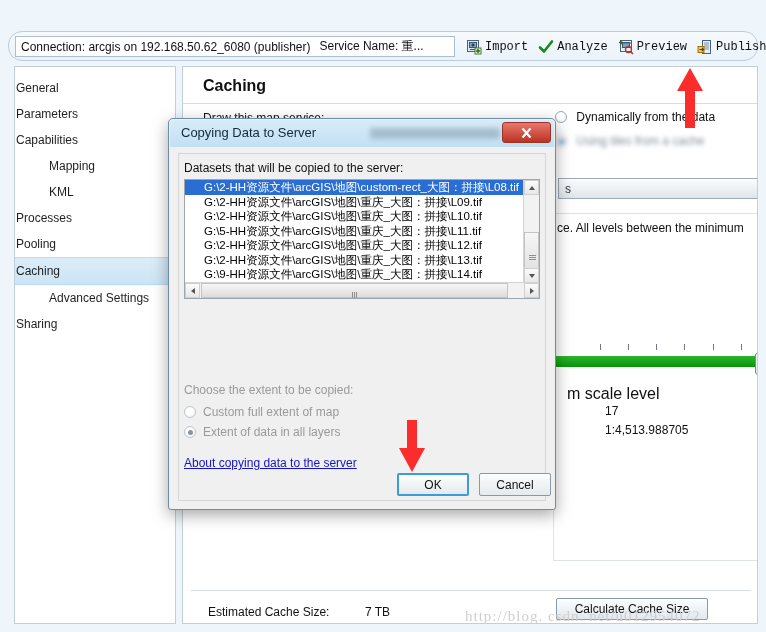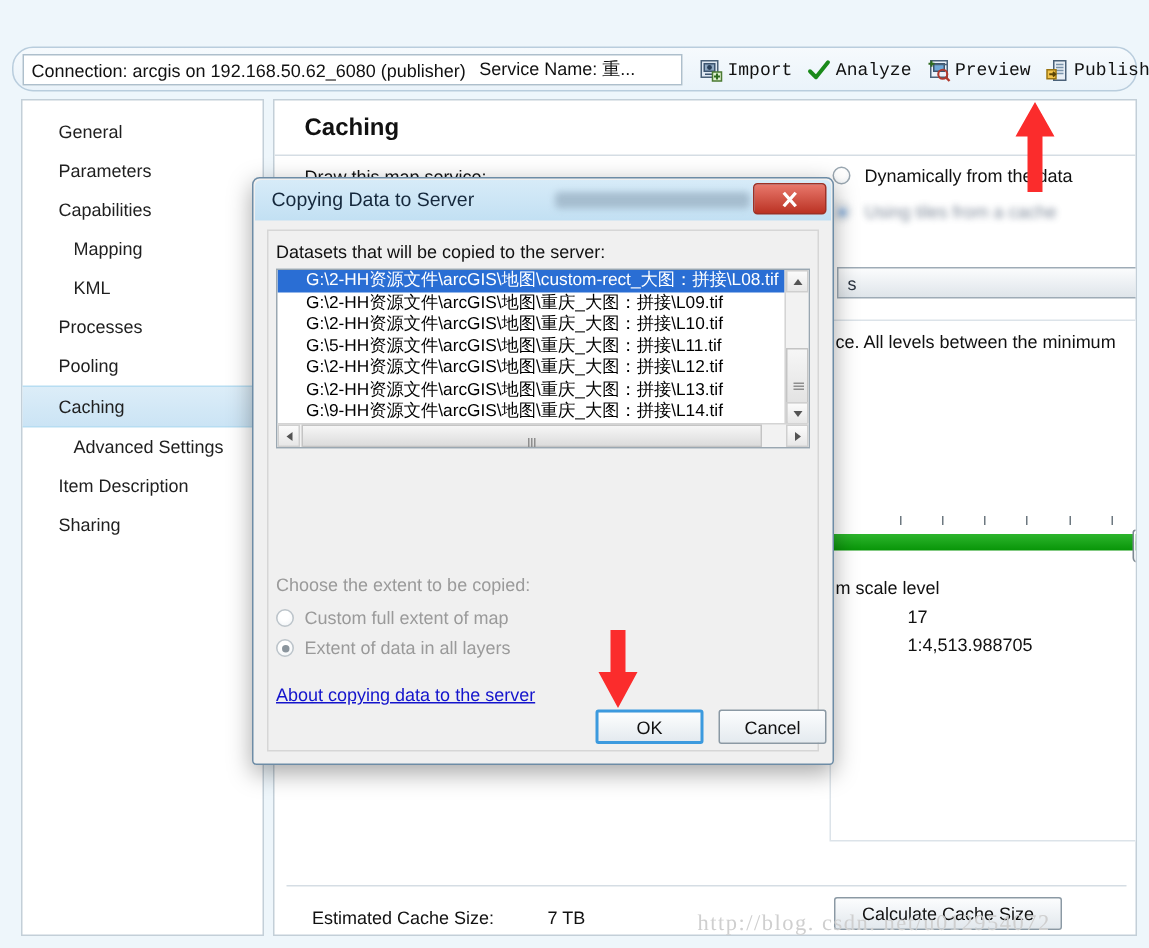--- a/index.html
+++ b/index.html
@@ -77,21 +77,21 @@
 
   
   .left-pane {
     position: absolute; left: 14px; top: 66px; width: 162px; height: 558px;
     background: #ffffff;
     border: 1px solid #c3cfd8;
     box-sizing: border-box;
   }
   .nav-item {
     height: 26px; display: flex; align-items: center;
-    padding-left: 24px; font-size: 12px; color: #1f1f1f;
+    padding-left: 1px; font-size: 12px; color: #1f1f1f;
     white-space: nowrap;
   }
   .nav-item.indent { padding-left: 34px; }
   .nav-item.selected {
     background: linear-gradient(#dcedf8, #cbe4f5);
     border-top: 1px solid #b7ddf2;
     border-bottom: 1px solid #b7ddf2;
   }
 
   .right-pane {
@@ -176,22 +176,22 @@
     background: linear-gradient(#2db52d, #089508);
     border-radius: 1px;
   }
   .slider-thumb {
     position: absolute; left: 200px; top: 11px; width: 15px; height: 20px;
     background: linear-gradient(#ffffff, #e5eaef);
     border: 1px solid #7d8992;
     border-radius: 2px 2px 3px 3px;
   }
   .lbl-maxscale {
-    position: absolute; left: 374px; top: 318px;
-    font-size: 12px; color: #111; white-space: nowrap;
+    position: absolute; left: 384px; top: 318px;
+    font-size: 16px; color: #111; white-space: nowrap;
   }
   .lvl-number {
     position: absolute; left: 422px; top: 337px;
     font-size: 12px; color: #111;
   }
   .lvl-scale {
     position: absolute; left: 422px; top: 356px;
     font-size: 12px; color: #111; white-space: nowrap;
   }
 
@@ -445,23 +445,20 @@
       <span>Processes</span>
     </div>
     <div class="nav-item">
       <span>Pooling</span>
     </div>
     <div class="nav-item selected">
       <span>Caching</span>
     </div>
     <div class="nav-item indent">
       <span>Advanced Settings</span>
-    </div>
-    <div class="nav-item">
-      <span>Item Description</span>
     </div>
     <div class="nav-item">
       <span>Sharing</span>
     </div>
   </div>
 
   <div class="right-pane">
 
     <div class="page-title">Caching</div>
     <div class="hr-under-title"></div>

